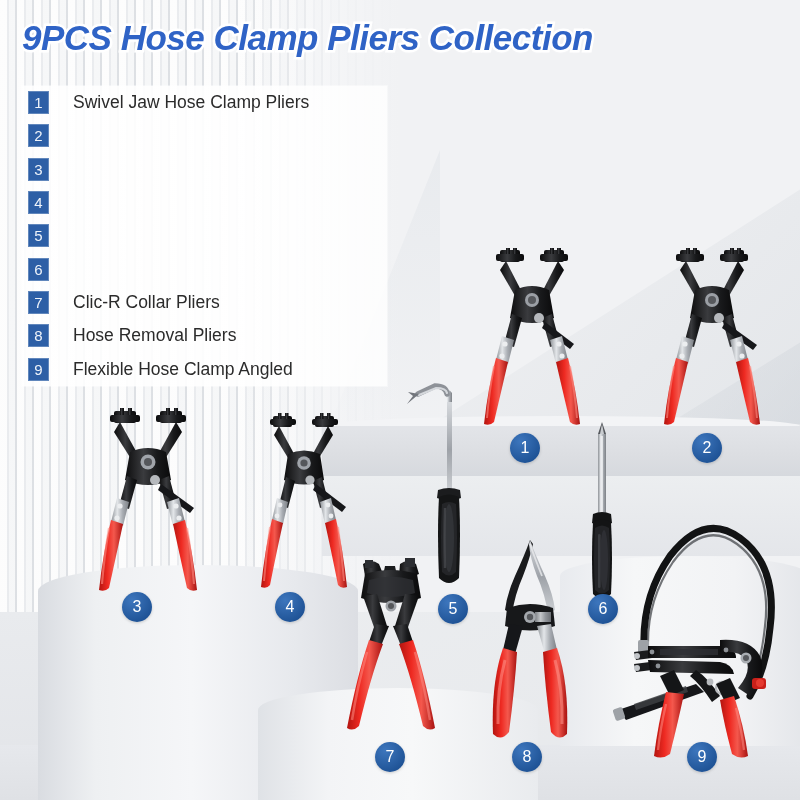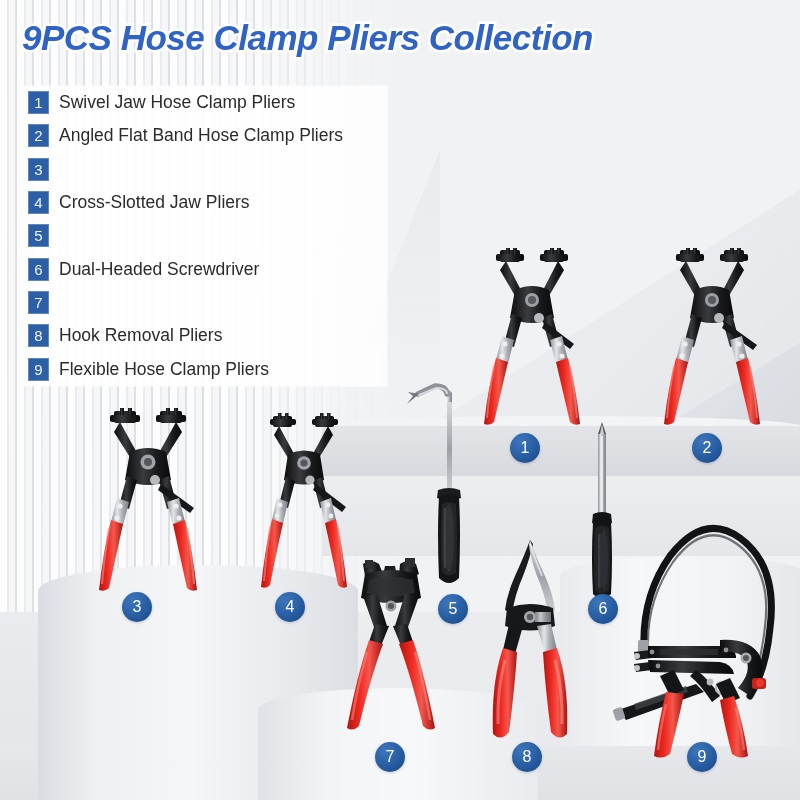--- a/index.html
+++ b/index.html
@@ -100,21 +100,21 @@
   }
   .row{display:flex;align-items:center;height:33.3px;padding-left:6px;}
   .badge{
     width:21px;height:23px;flex:0 0 21px;
     background:#2d5fa6;color:#eef3fa;
     font-size:15px;line-height:23px;text-align:center;
     font-family:"Liberation Sans",sans-serif;
     box-shadow:inset 0 0 0 1px rgba(255,255,255,.25);
   }
   .rtext{
-    margin-left:10px;font-size:17.5px;color:#2b2b2b;
+    margin-left:24px;font-size:17.5px;color:#2b2b2b;
     font-family:"Liberation Sans",sans-serif;white-space:nowrap;
   }
 
   
   .marker{
     position:absolute;width:30px;height:30px;border-radius:50%;
     background:radial-gradient(circle at 34% 28%,#3d76bd,#1f5396 75%);
     color:#fff;font-size:16px;line-height:30px;text-align:center;
     font-family:"Liberation Sans",sans-serif;
     box-shadow:0 1px 3px rgba(0,0,0,.18);
@@ -148,46 +148,44 @@
 
   <div class="title">9PCS Hose Clamp Pliers Collection</div>
 
   <div class="list-panel">
     <div class="row">
       <span class="badge">1</span>
       <span class="rtext">Swivel Jaw Hose Clamp Pliers</span>
     </div>
     <div class="row">
       <span class="badge">2</span>
-      <span class="rtext">Angled Flat Band Hose Clamp Pliers</span>
     </div>
     <div class="row">
       <span class="badge">3</span>
     </div>
     <div class="row">
       <span class="badge">4</span>
-      <span class="rtext">Cross-Slotted Jaw Pliers</span>
     </div>
     <div class="row">
       <span class="badge">5</span>
     </div>
     <div class="row">
       <span class="badge">6</span>
-      <span class="rtext">Dual-Headed Screwdriver</span>
     </div>
     <div class="row">
       <span class="badge">7</span>
+      <span class="rtext">Clic-R Collar Pliers</span>
     </div>
     <div class="row">
       <span class="badge">8</span>
-      <span class="rtext">Hook Removal Pliers</span>
+      <span class="rtext">Hose Removal Pliers</span>
     </div>
     <div class="row">
       <span class="badge">9</span>
-      <span class="rtext">Flexible Hose Clamp Pliers</span>
+      <span class="rtext">Flexible Hose Clamp Angled</span>
     </div>
   </div>
 
   <svg width="0" height="0" style="position:absolute">
     <defs>
       <linearGradient id="gRed" x1="0" y1="0" x2="1" y2="0">
         <stop offset="0%" stop-color="#b3140f"></stop>
           <stop offset="35%" stop-color="#ee2a22"></stop>
         <stop offset="62%" stop-color="#f4584d"></stop>
           <stop offset="100%" stop-color="#a81210"></stop>

